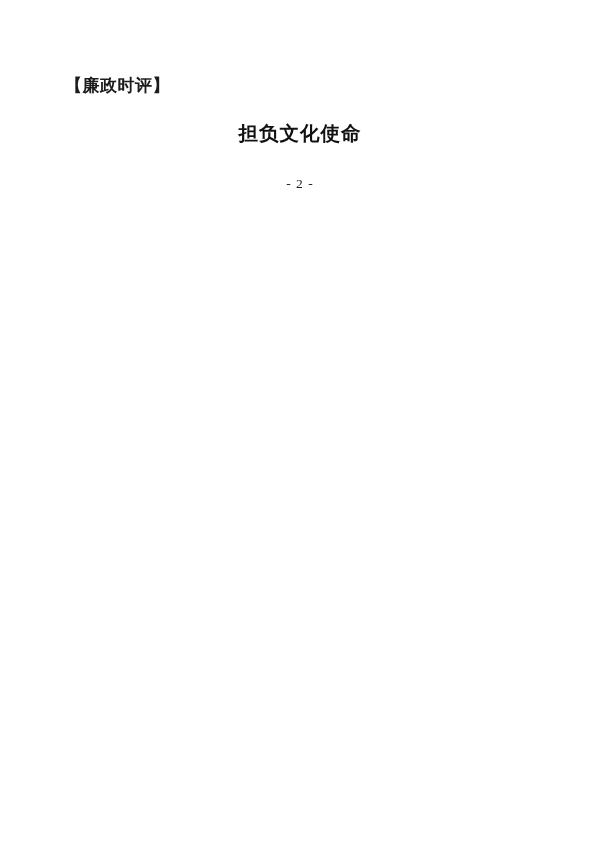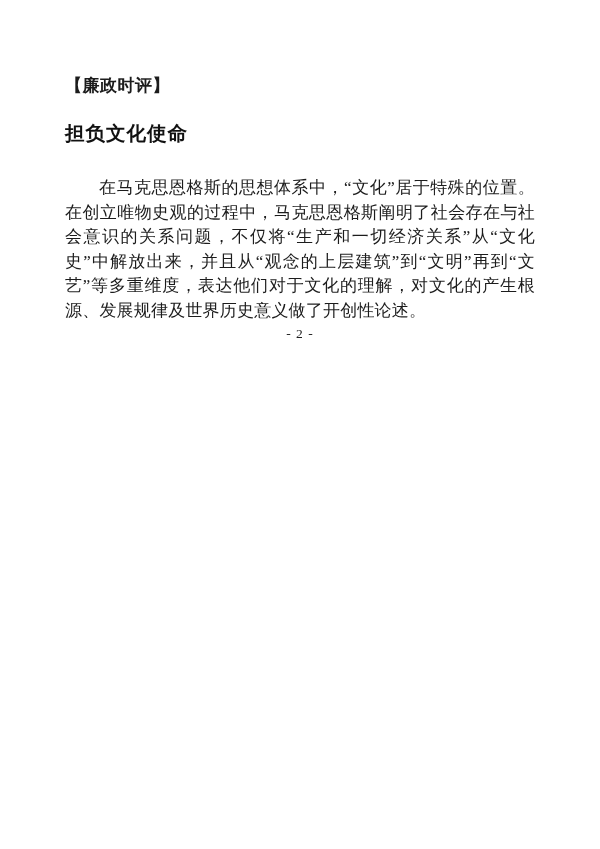--- a/index.html
+++ b/index.html
@@ -24,21 +24,21 @@
   .section-label {
     font-size: 17px;
     line-height: 20px;
     font-weight: 600;
     letter-spacing: 0.5px;
     color: #1c1c1c;
   }
 
   .doc-title {
     margin-top: 26px;
-    text-align: left;
+    text-align: center;
     font-size: 19.5px;
     line-height: 24px;
     font-weight: bold;
     letter-spacing: 1px;
     color: #111111;
   }
 
   .article-body {
     margin-top: 30px;
   }
@@ -65,18 +65,17 @@
 </head>
 <body>
 
 <div class="page">
 
   <div class="section-label">【廉政时评】</div>
 
   <h1 class="doc-title">担负文化使命</h1>
 
   <div class="article-body">
-    <p>在马克思恩格斯的思想体系中，“文化”居于特殊的位置。在创立唯物史观的过程中，马克思恩格斯阐明了社会存在与社会意识的关系问题，不仅将“生产和一切经济关系”从“文化史”中解放出来，并且从“观念的上层建筑”到“文明”再到“文艺”等多重维度，表达他们对于文化的理解，对文化的产生根源、发展规律及世界历史意义做了开创性论述。</p>
   </div>
 
   <div class="page-number">- 2 -</div>
 
 </div>
 
 </body></html>

